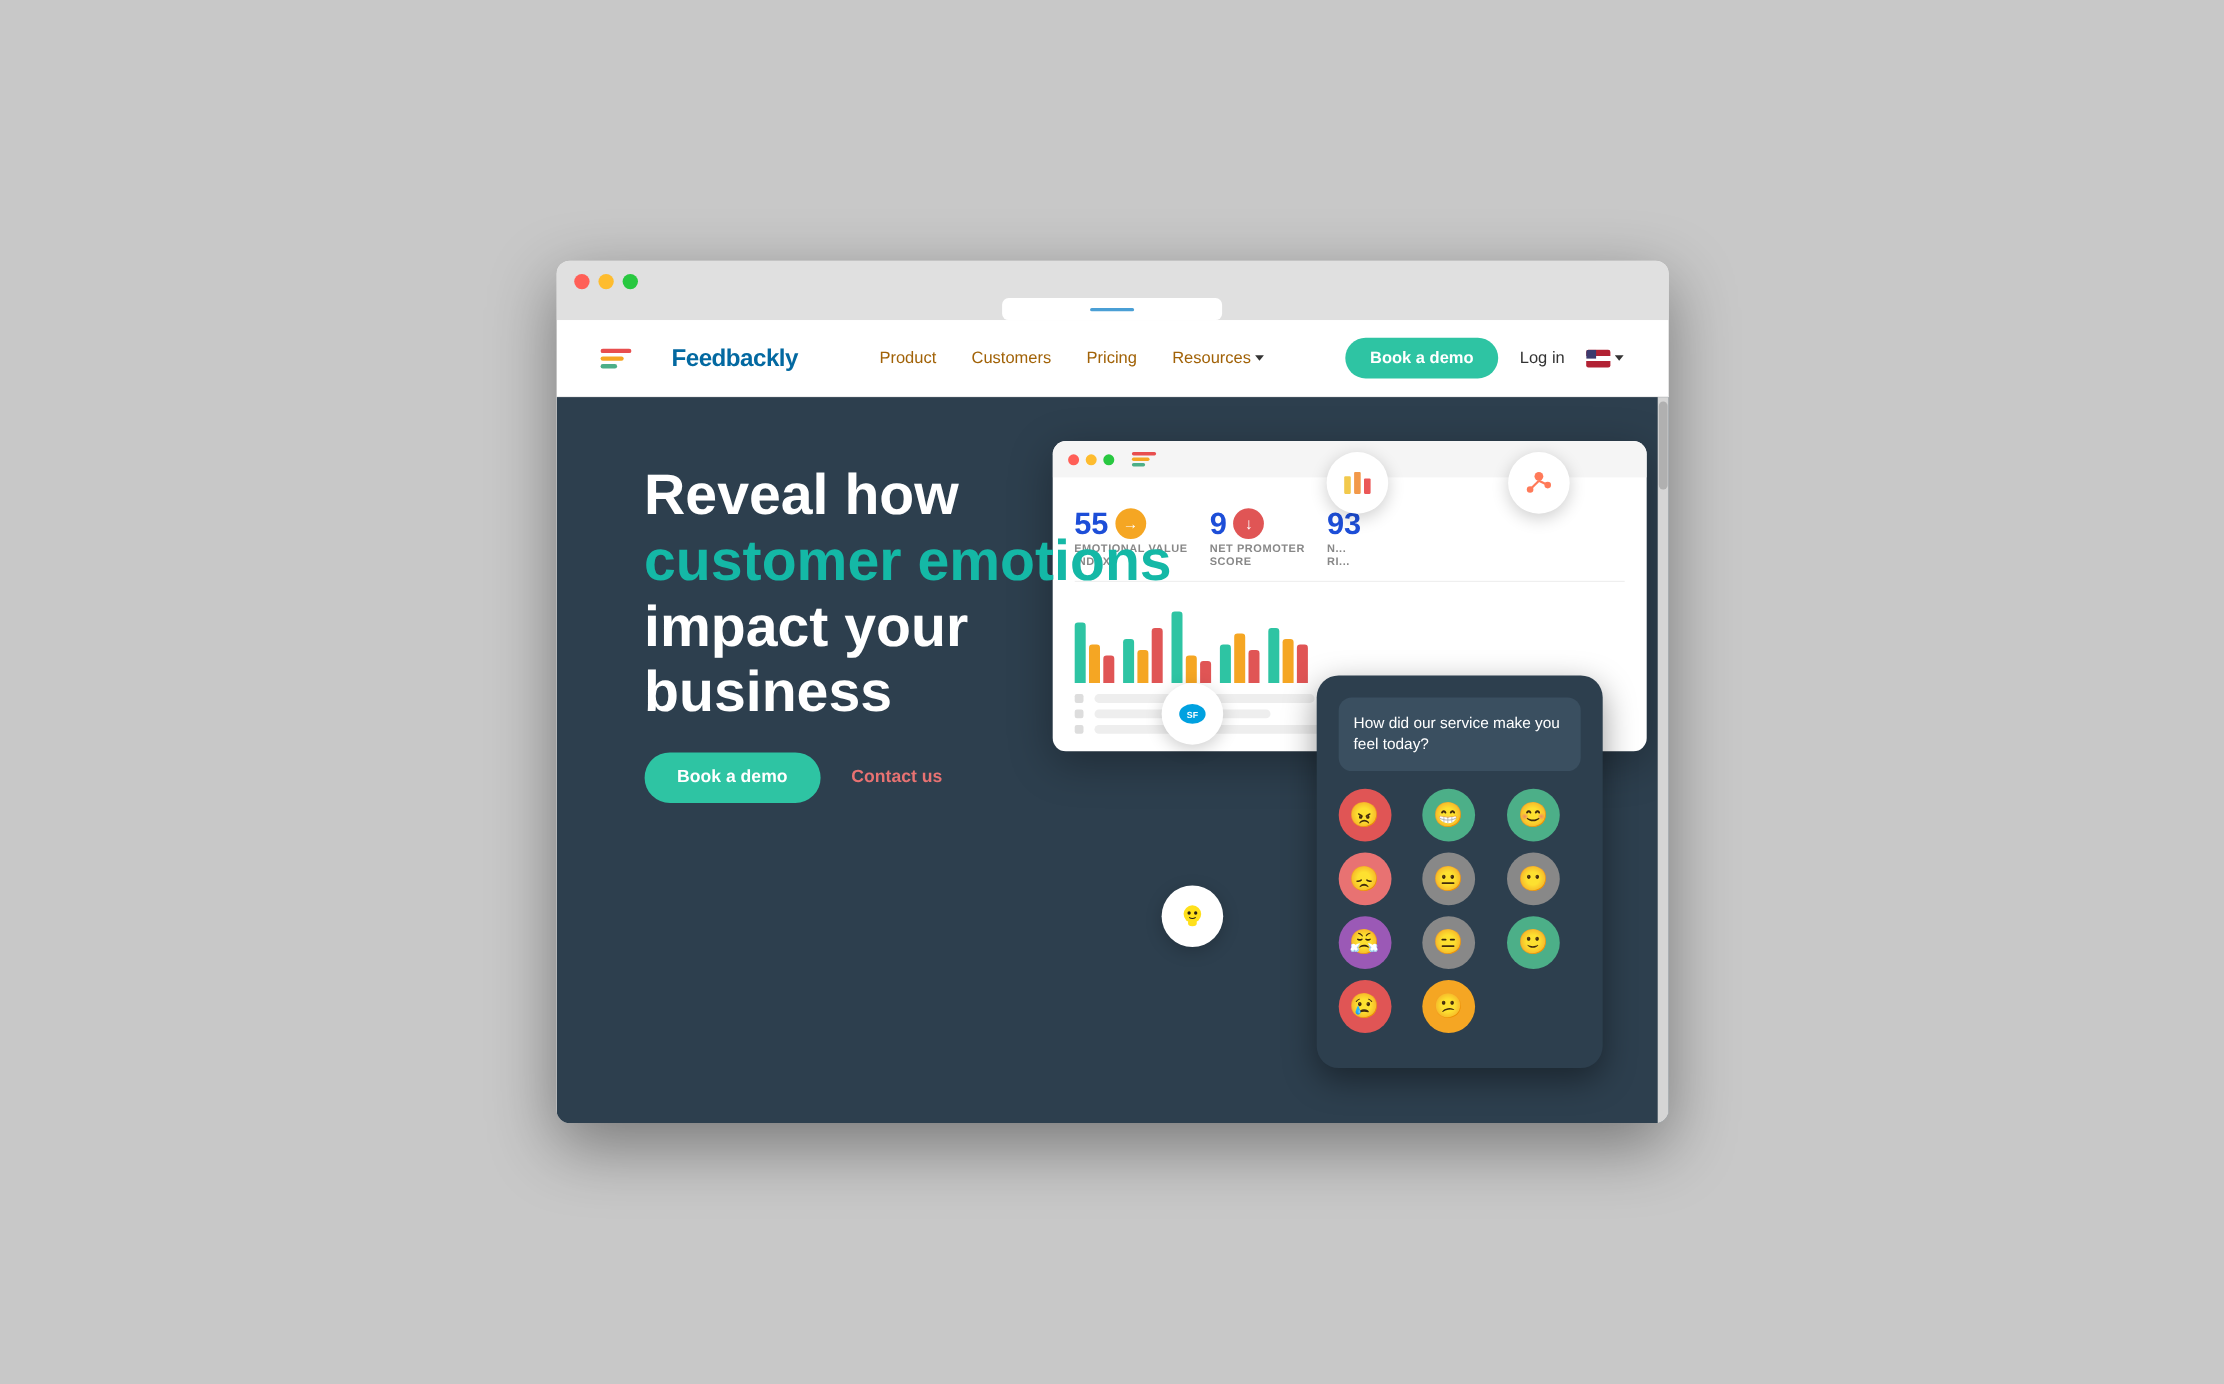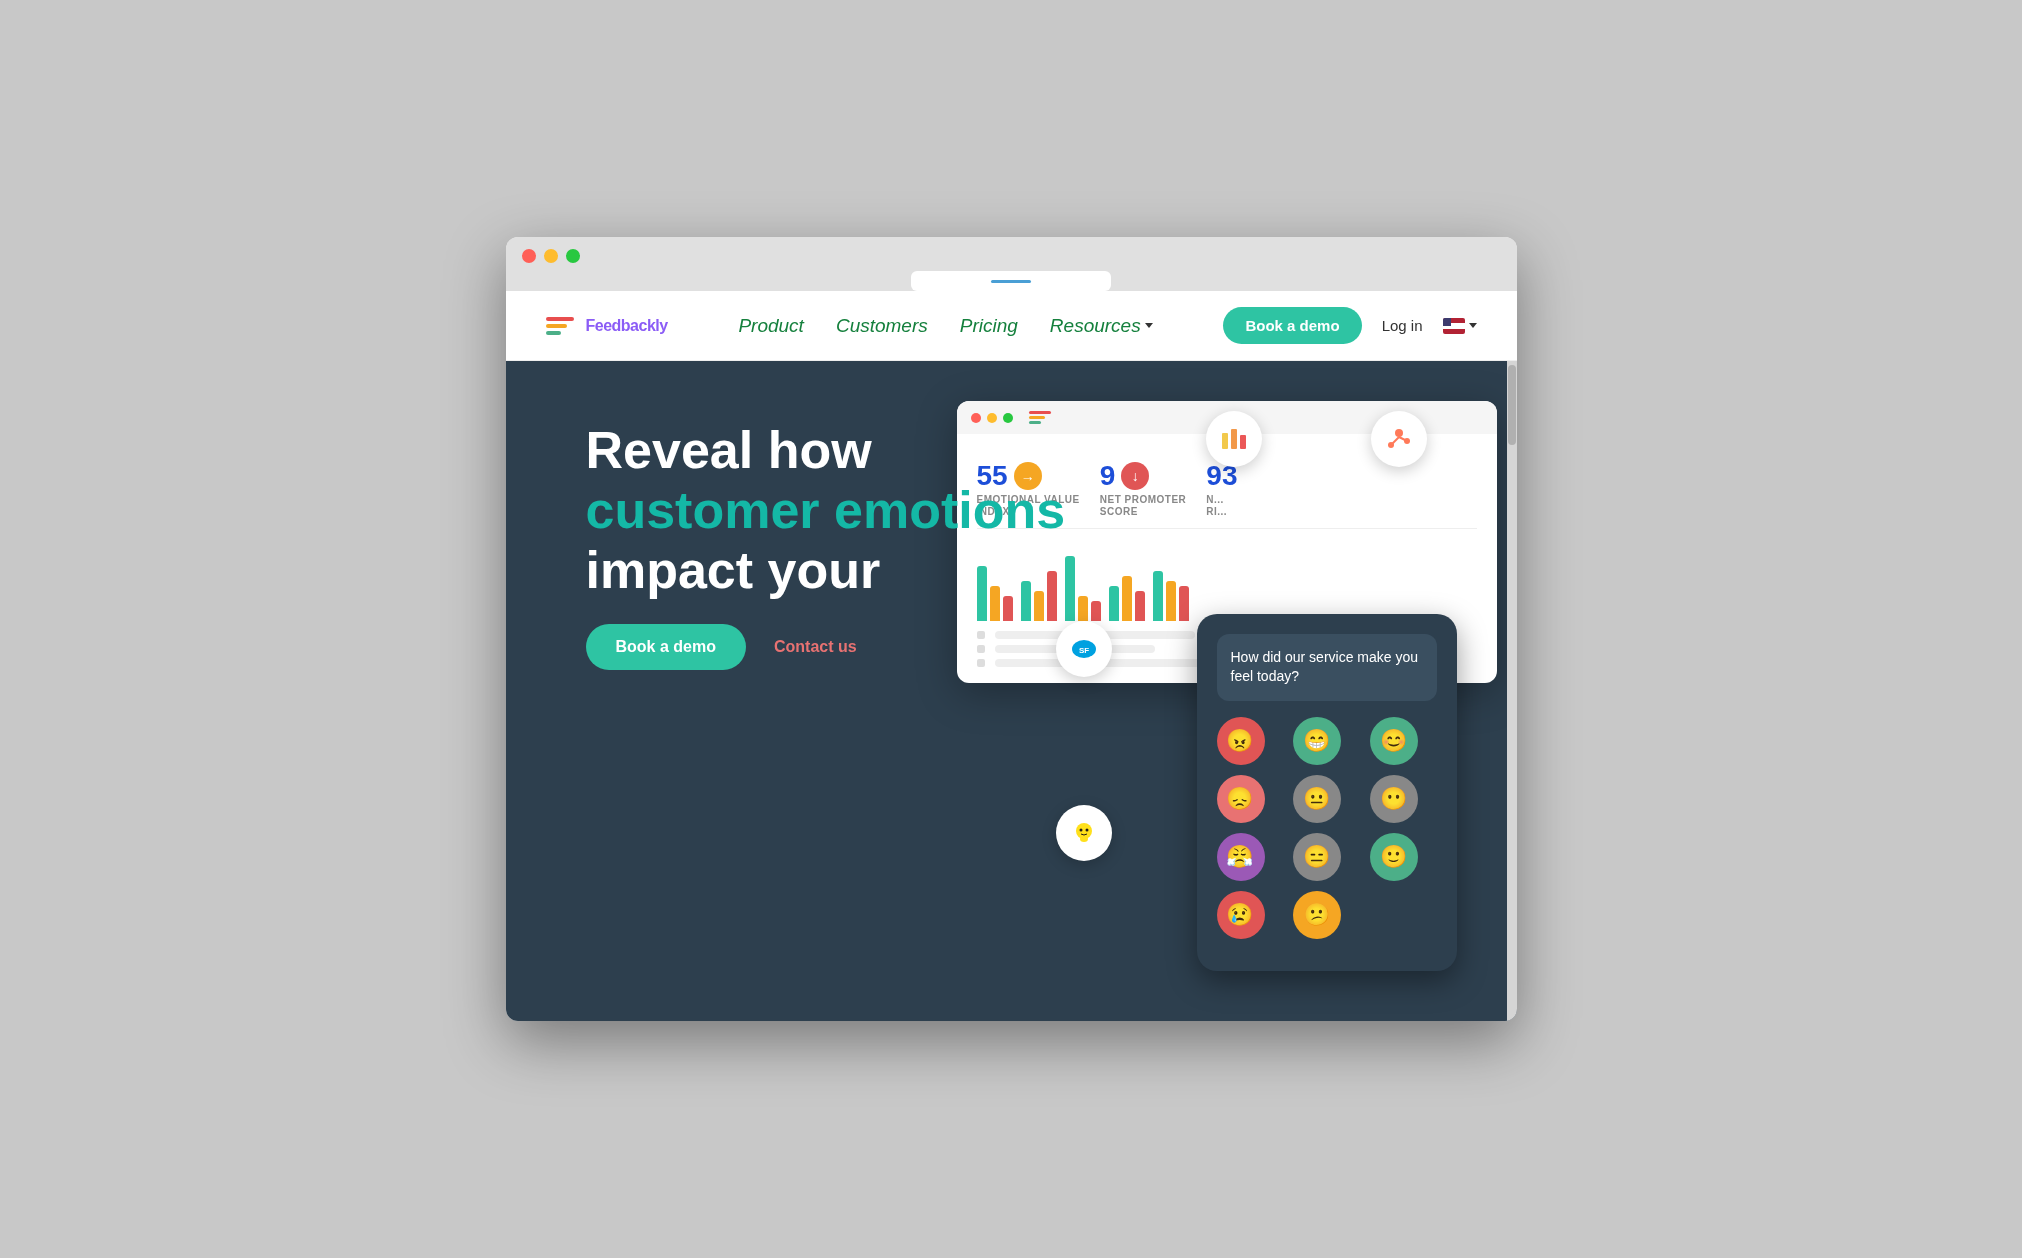--- a/index.html
+++ b/index.html
@@ -98,40 +98,40 @@
 
     .logo-bar {
       height: 4px;
       border-radius: 2px;
     }
     .lb1 { background: #e84e4e; width: 100%; }
     .lb2 { background: #f5a623; width: 75%; }
     .lb3 { background: #4caf88; width: 55%; }
 
     .logo-text {
-      font-size: 16px;
+      font-size: 22px;
       font-weight: 700;
-      color: #8b5cf6;
+      color: #0369a1;
       letter-spacing: -0.5px;
+      margin-left: 25px;
     }
 
     .nav-links {
       display: flex;
       align-items: center;
       gap: 32px;
       list-style: none;
     }
 
     .nav-link {
-      font-size: 19px;
+      font-size: 15px;
       font-weight: 500;
-      color: #15803d;
+      color: #a16207;
       cursor: pointer;
       text-decoration: none;
-      font-style: italic;
     }
 
     .nav-link-resources {
       display: flex;
       align-items: center;
       gap: 4px;
     }
 
     .chevron-down {
       width: 0;
@@ -574,20 +574,21 @@
         </div>
       </div>
     </nav>
 
     <section class="hero">
       <div class="hero-left">
         <h1 class="hero-title">
           <span>Reveal how</span><br>
           <span class="hero-title-highlight">customer emotions</span><br>
           <span>impact your</span><br>
+          <span>business</span>
         </h1>
         <div class="hero-buttons">
           <button class="btn-hero-demo">Book a demo</button>
           <button class="btn-contact">Contact us</button>
         </div>
       </div>
 
       <div class="hero-right">
 
         <div class="teal-circle tc1"></div>

